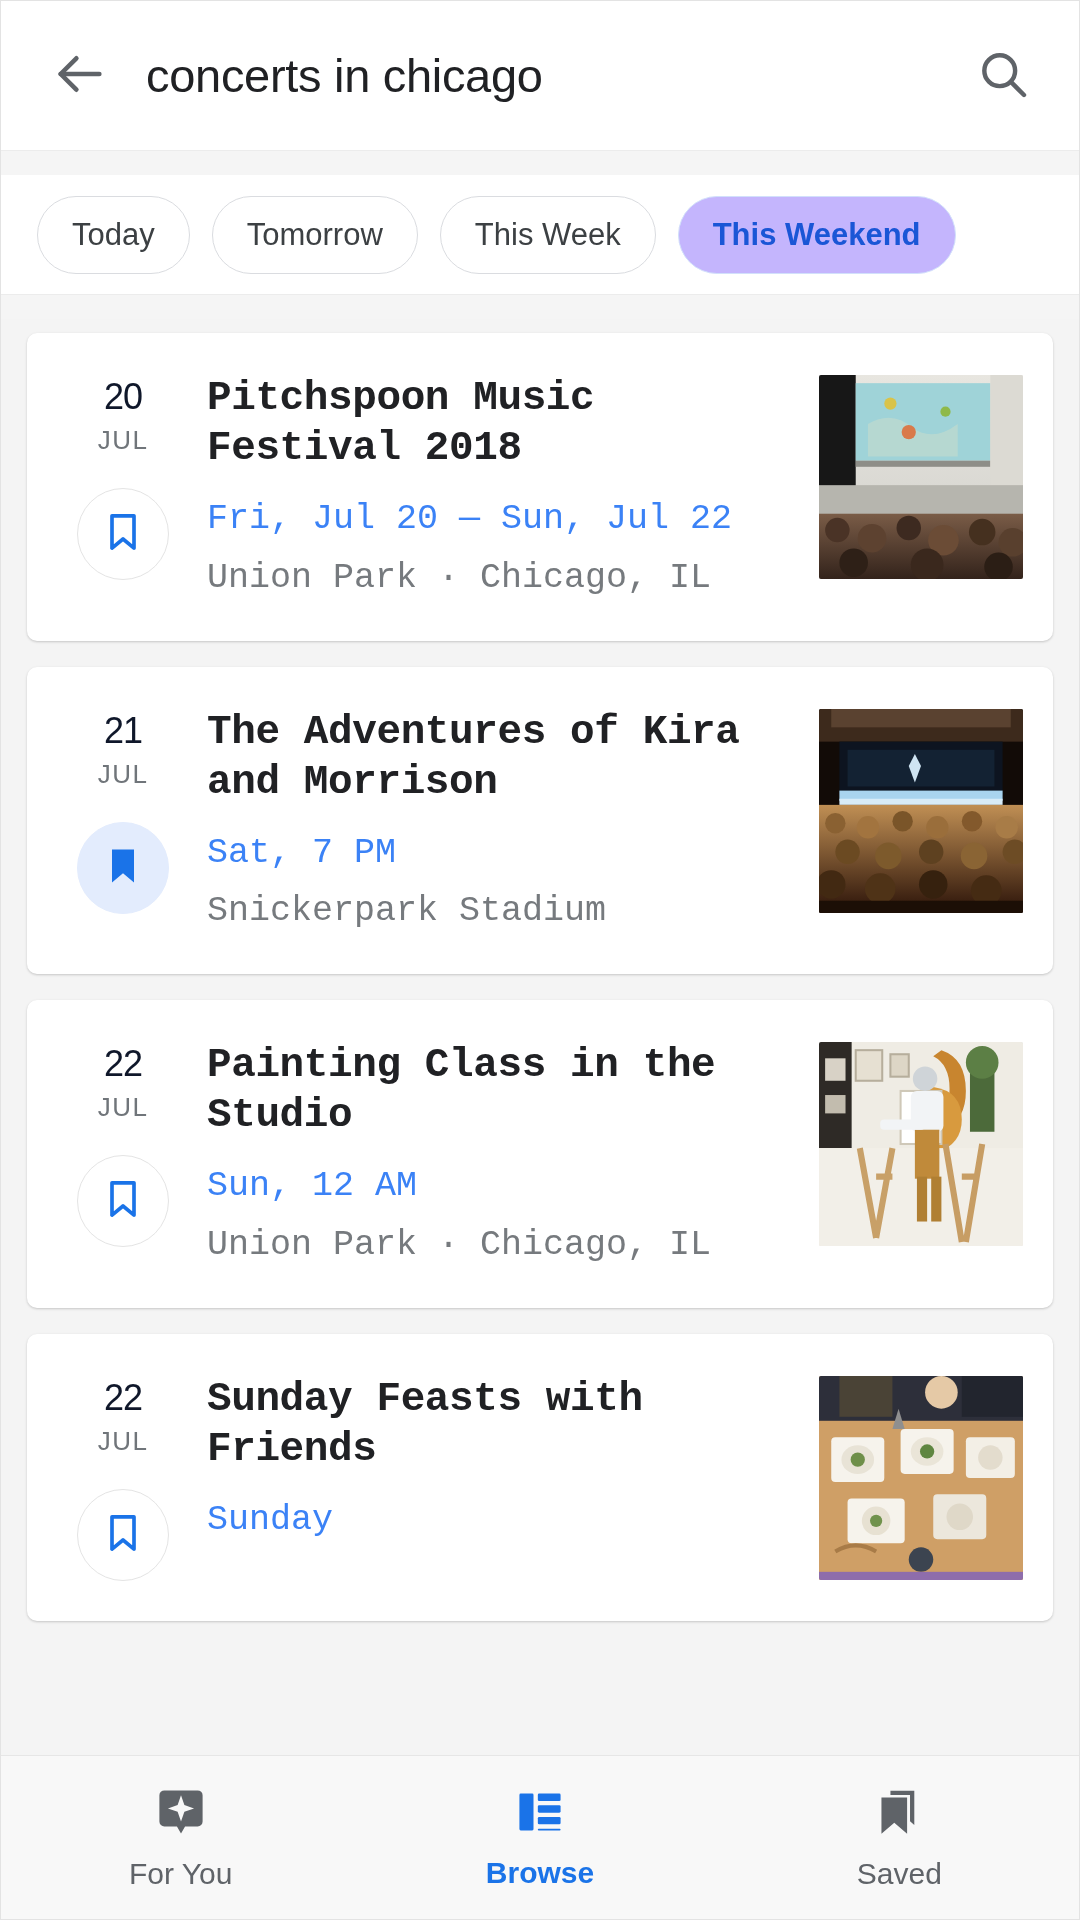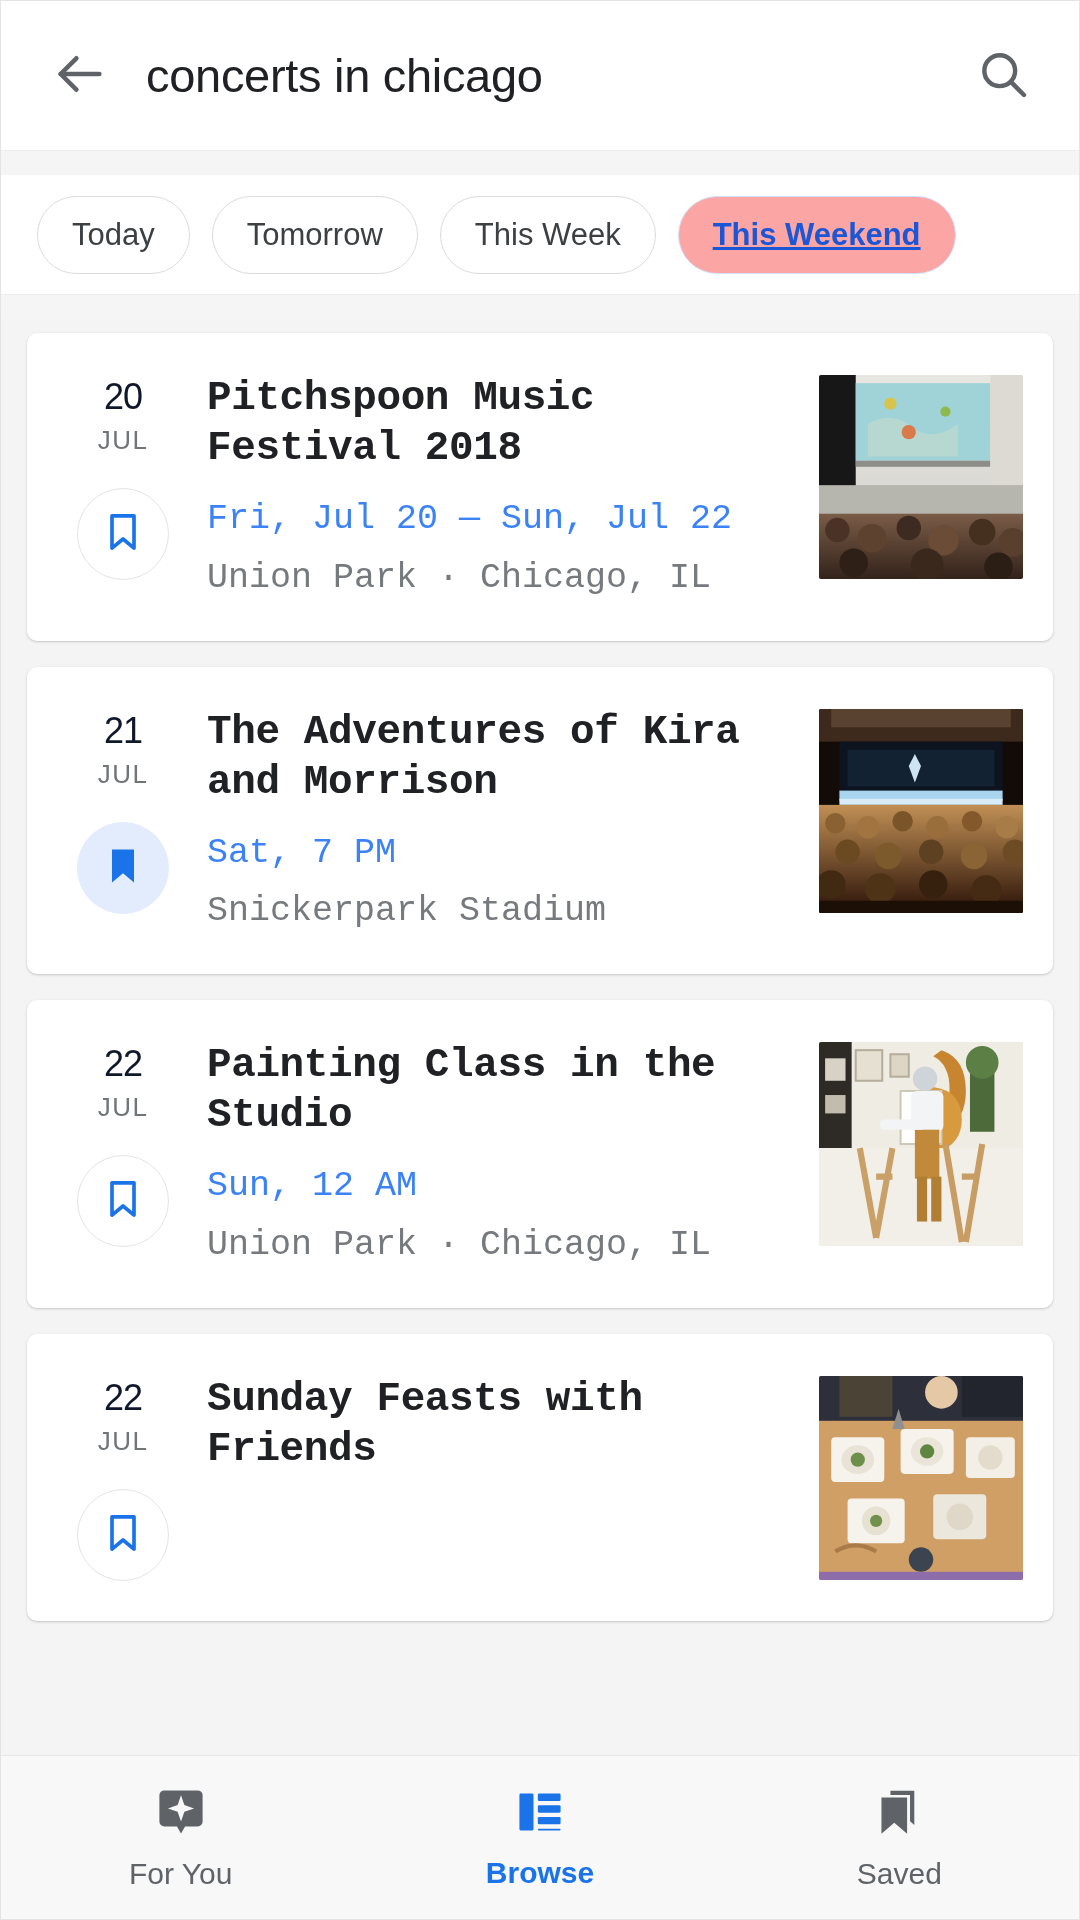--- a/index.html
+++ b/index.html
@@ -74,25 +74,24 @@
     color: #3c4043;
     font-size: 31px;
     display: flex;
     align-items: center;
     justify-content: center;
     padding: 0 34px;
     white-space: nowrap;
     flex: 0 0 auto;
   }
   .chip.selected {
-    background: #fca5a5;
+    background: #c4b5fd;
     border-color: #d2e0fb;
     color: #1a56d6;
     font-weight: bold;
-    text-decoration: underline;
   }
 
   
   .list {
     flex: 1 1 auto;
     background: #f4f4f4;
     padding: 14px 0 0 0;
     overflow: hidden;
     position: relative;
   }
@@ -406,20 +405,21 @@
         <div class="bookmark-btn">
           <span>
             <svg width="44" height="44" viewBox="0 0 24 24" fill="none" stroke="#1a73e8" stroke-width="2" stroke-linejoin="round">
               <path d="M6 3.2h12v17.6l-6-5-6 5z"></path>
             </svg>
           </span>
         </div>
       </div>
       <div class="textcol">
         <div class="ev-title">Sunday Feasts with Friends</div>
+        <div class="ev-sub">Sunday</div>
         <div class="ev-venue"></div>
       </div>
       <div class="thumb">
         <svg viewBox="0 0 100 100" preserveAspectRatio="xMidYMid slice">
           <rect width="100" height="100" fill="#c99a64"></rect>
           <rect x="0" y="0" width="100" height="22" fill="#2d2f3a"></rect>
           <rect x="10" y="0" width="26" height="20" fill="#4a4336"></rect>
           <circle cx="60" cy="8" r="8" fill="#e5c9a6"></circle>
           <rect x="70" y="0" width="30" height="20" fill="#22252e"></rect>
           <rect x="0" y="22" width="100" height="78" fill="#cf9f66"></rect>

